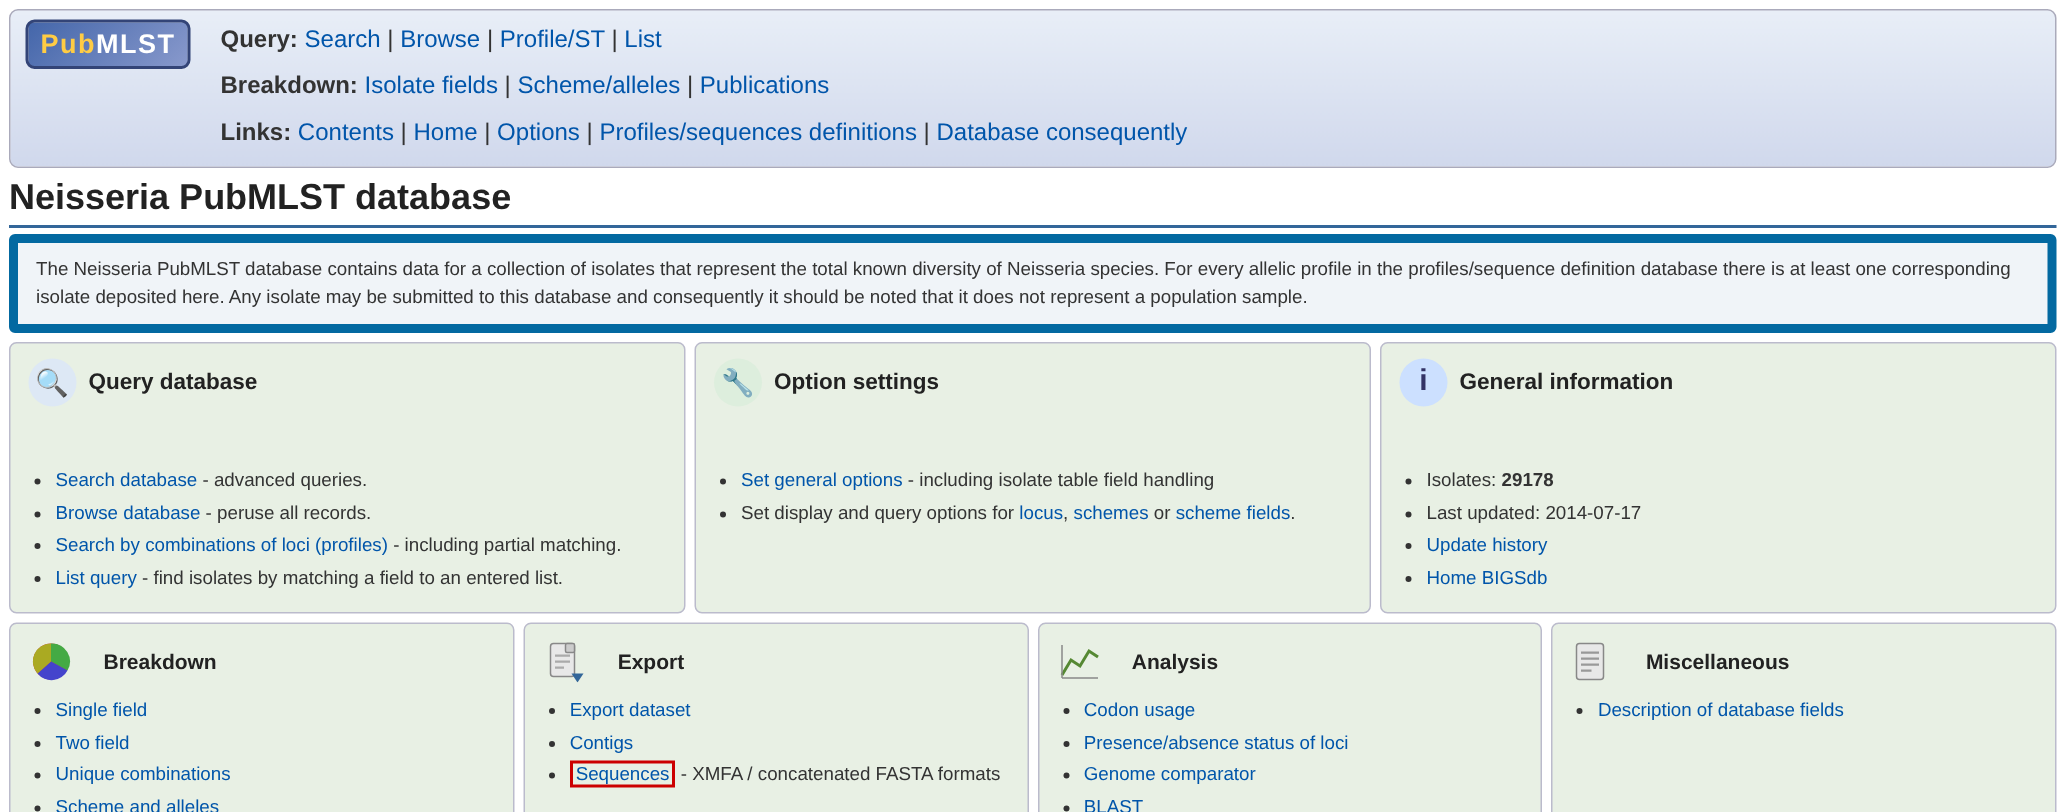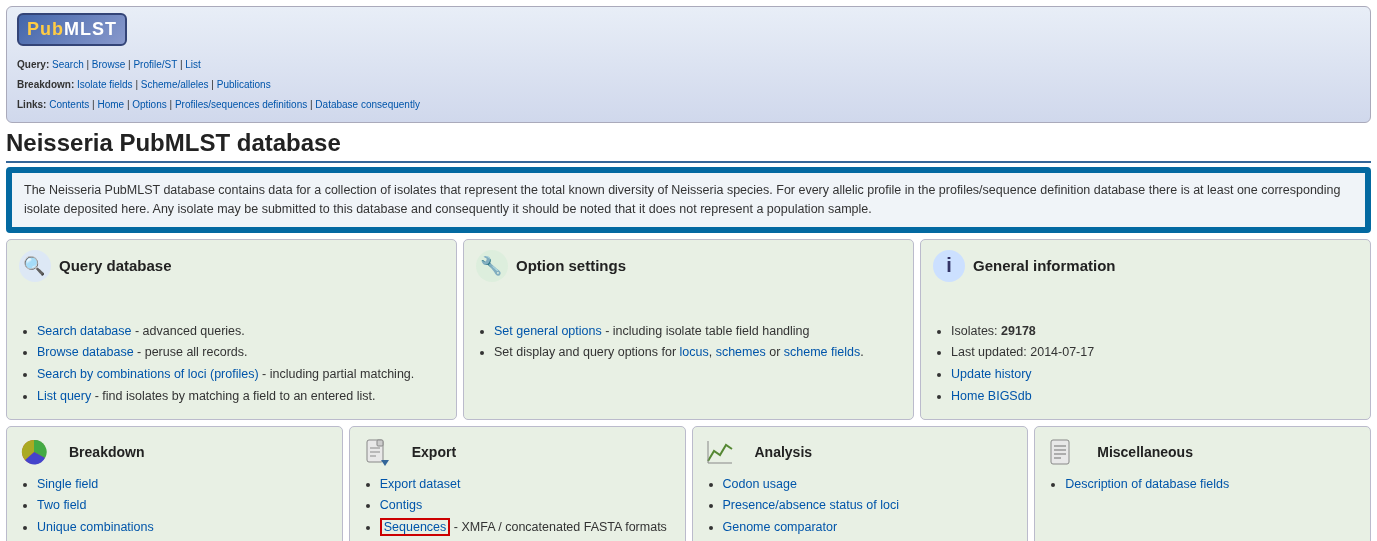--- a/index.html
+++ b/index.html
@@ -8,39 +8,38 @@
     
     #header {
       background: linear-gradient(to bottom, #e8eef7, #d0d8ec);
       border: 1px solid #aab;
       border-radius: 6px;
       margin: 6px;
       padding: 6px 10px;
       display: flex;
       align-items: flex-start;
       gap: 10px;
-      flex-direction: column;
     }
     #logo-area {
       min-width: 120px;
     }
     .logo-box {
       background: linear-gradient(135deg, #4466aa, #8899cc);
       border: 2px solid #334477;
       border-radius: 6px;
       color: #fff;
       font-weight: bold;
       font-size: 18px;
       padding: 4px 8px;
       letter-spacing: 1px;
       display: inline-block;
     }
     .logo-pub { color: #ffcc44; }
     .logo-mlst { color: #fff; }
-    #nav-links { font-size: 10px; line-height: 1.8; }
+    #nav-links { font-size: 16px; line-height: 1.8; }
     #nav-links a { color: #0055aa; text-decoration: none; }
     .nav-row { margin-bottom: 2px; }
     .nav-label { color: #333; font-weight: bold; }
 
     
     #page-title-bar {
       margin: 4px 6px 4px 6px;
       border-bottom: 2px solid #336699;
       padding-bottom: 4px;
     }

